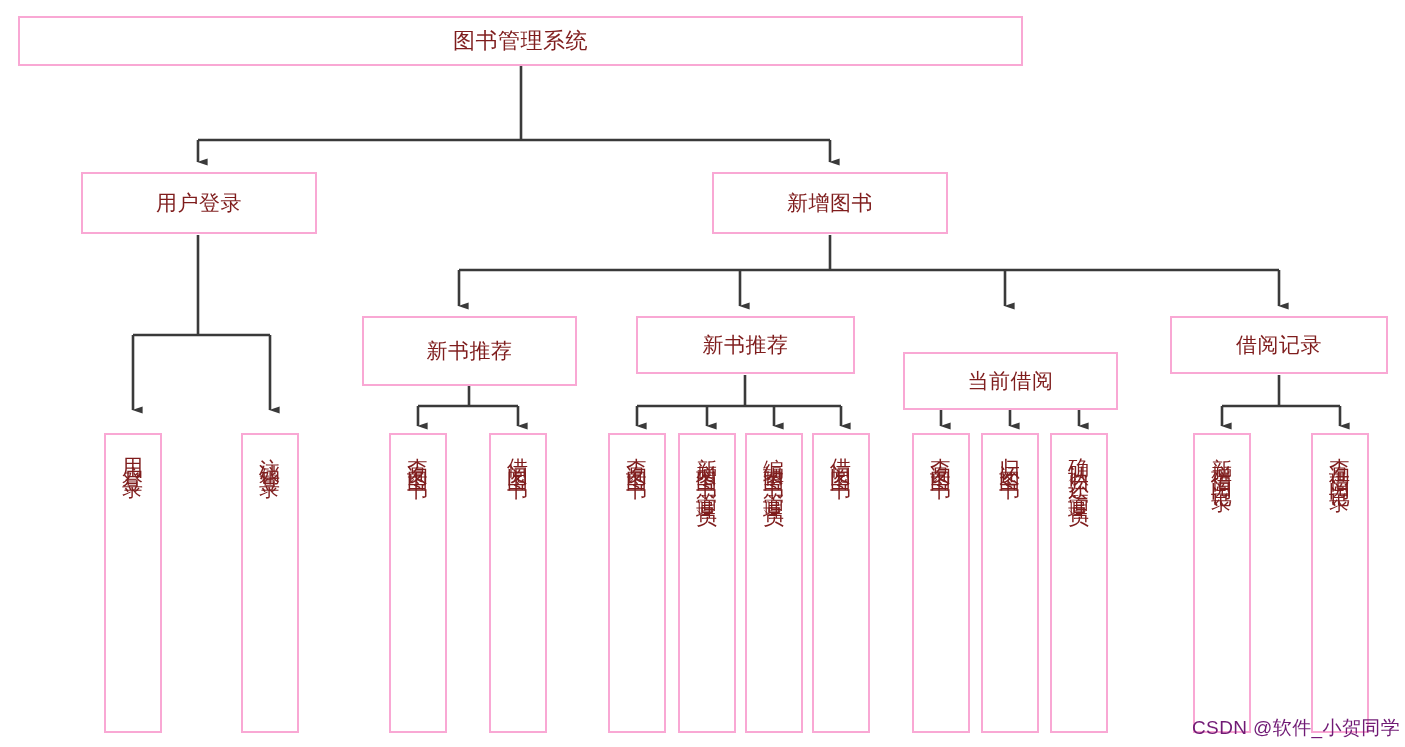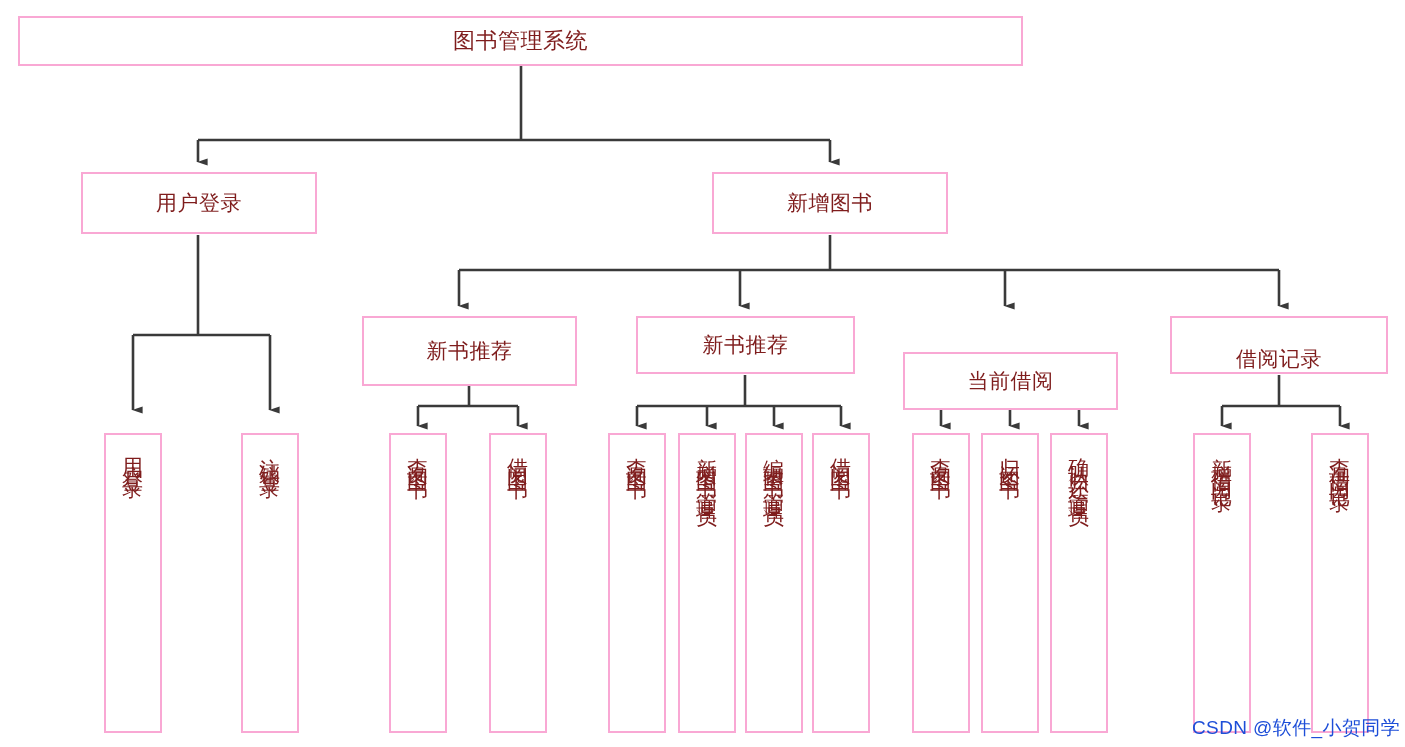--- a/index.html
+++ b/index.html
@@ -60,21 +60,21 @@
   .node.vert .node-label {
     writing-mode: vertical-rl;
     text-orientation: upright;
     font-size: 21px;
     line-height: 1;
     letter-spacing: 7px;
     white-space: nowrap;
   }
   .watermark {
     position: absolute;
-    color: #1d4ed8;
+    color: #701a75;
     font-size: 19px;
     white-space: nowrap;
     z-index: 5;
     letter-spacing: 0.4px;
     text-align: center;
   }
 </style>
 </head>
 <body>
 
@@ -147,21 +147,21 @@
   </div>
 
   <div class="node horiz" style="left:636px; top:316px; width:219px; height:58px;">
     <span class="node-label">新书推荐</span>
   </div>
 
   <div class="node horiz" style="left:903px; top:316px; width:215px; height:58px;margin-top:36px;">
     <span class="node-label">当前借阅</span>
   </div>
 
-  <div class="node horiz" style="left:1170px; top:316px; width:218px; height:58px;align-items:flex-end;">
+  <div class="node horiz" style="left:1170px; top:316px; width:218px; height:58px;">
     <span class="node-label">借阅记录</span>
   </div>
 
   <div class="node vert" style="left:104px; top:433px; width:58px; height:300px;">
     <span class="node-label">用户登录</span>
   </div>
 
   <div class="node vert" style="left:241px; top:433px; width:58px; height:300px;">
     <span class="node-label">注销登录</span>
   </div>

